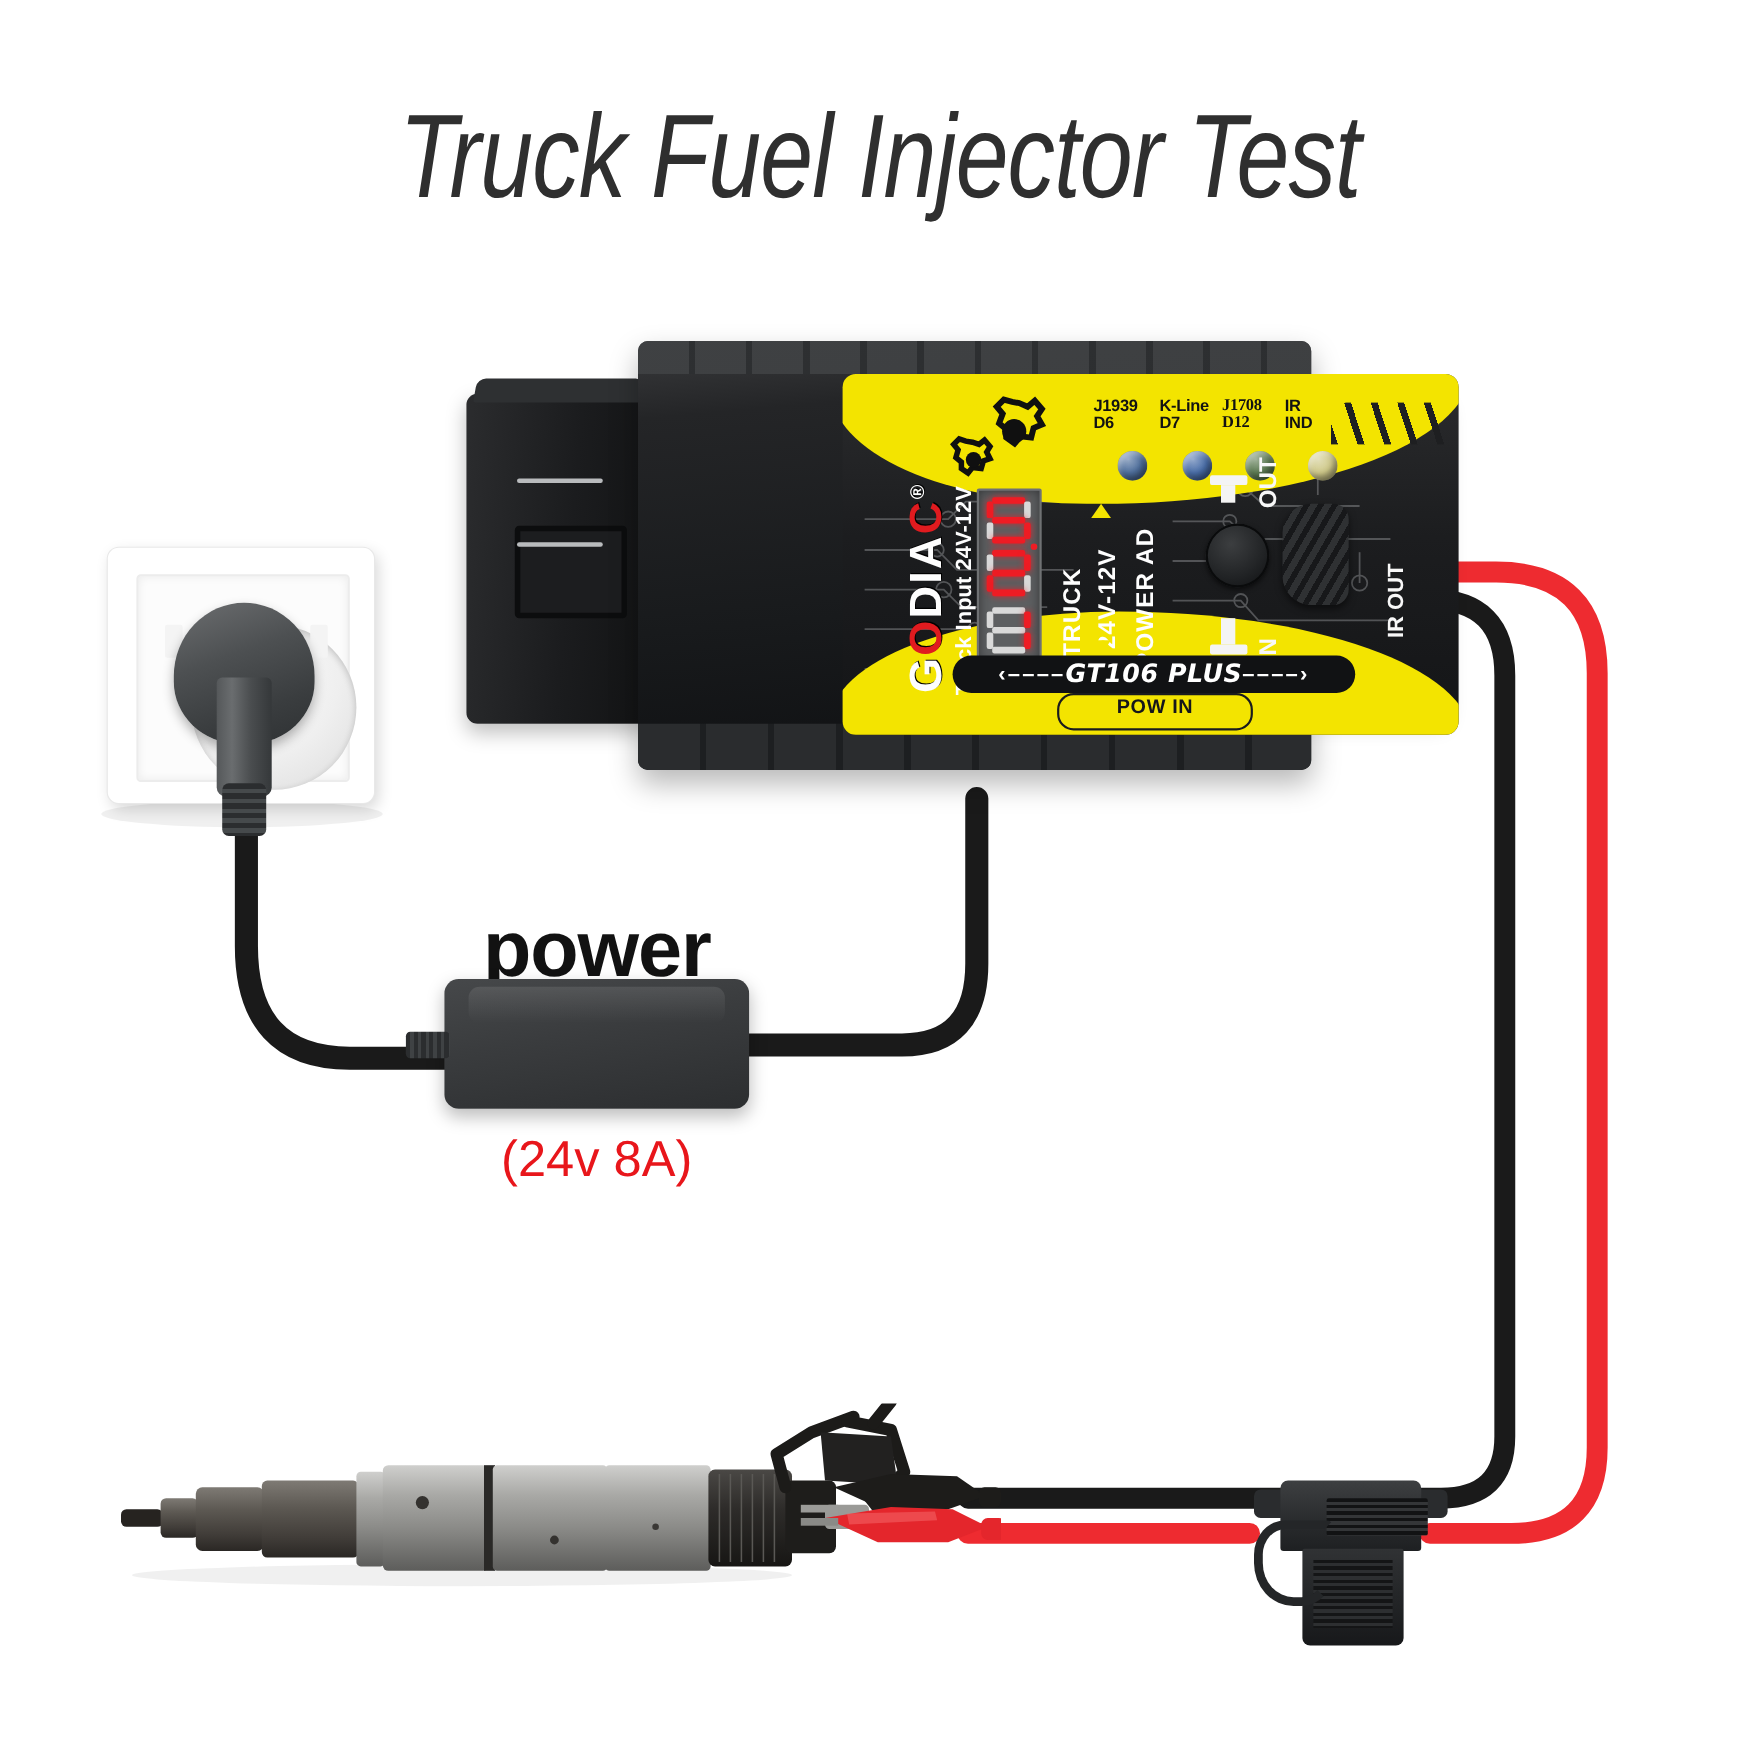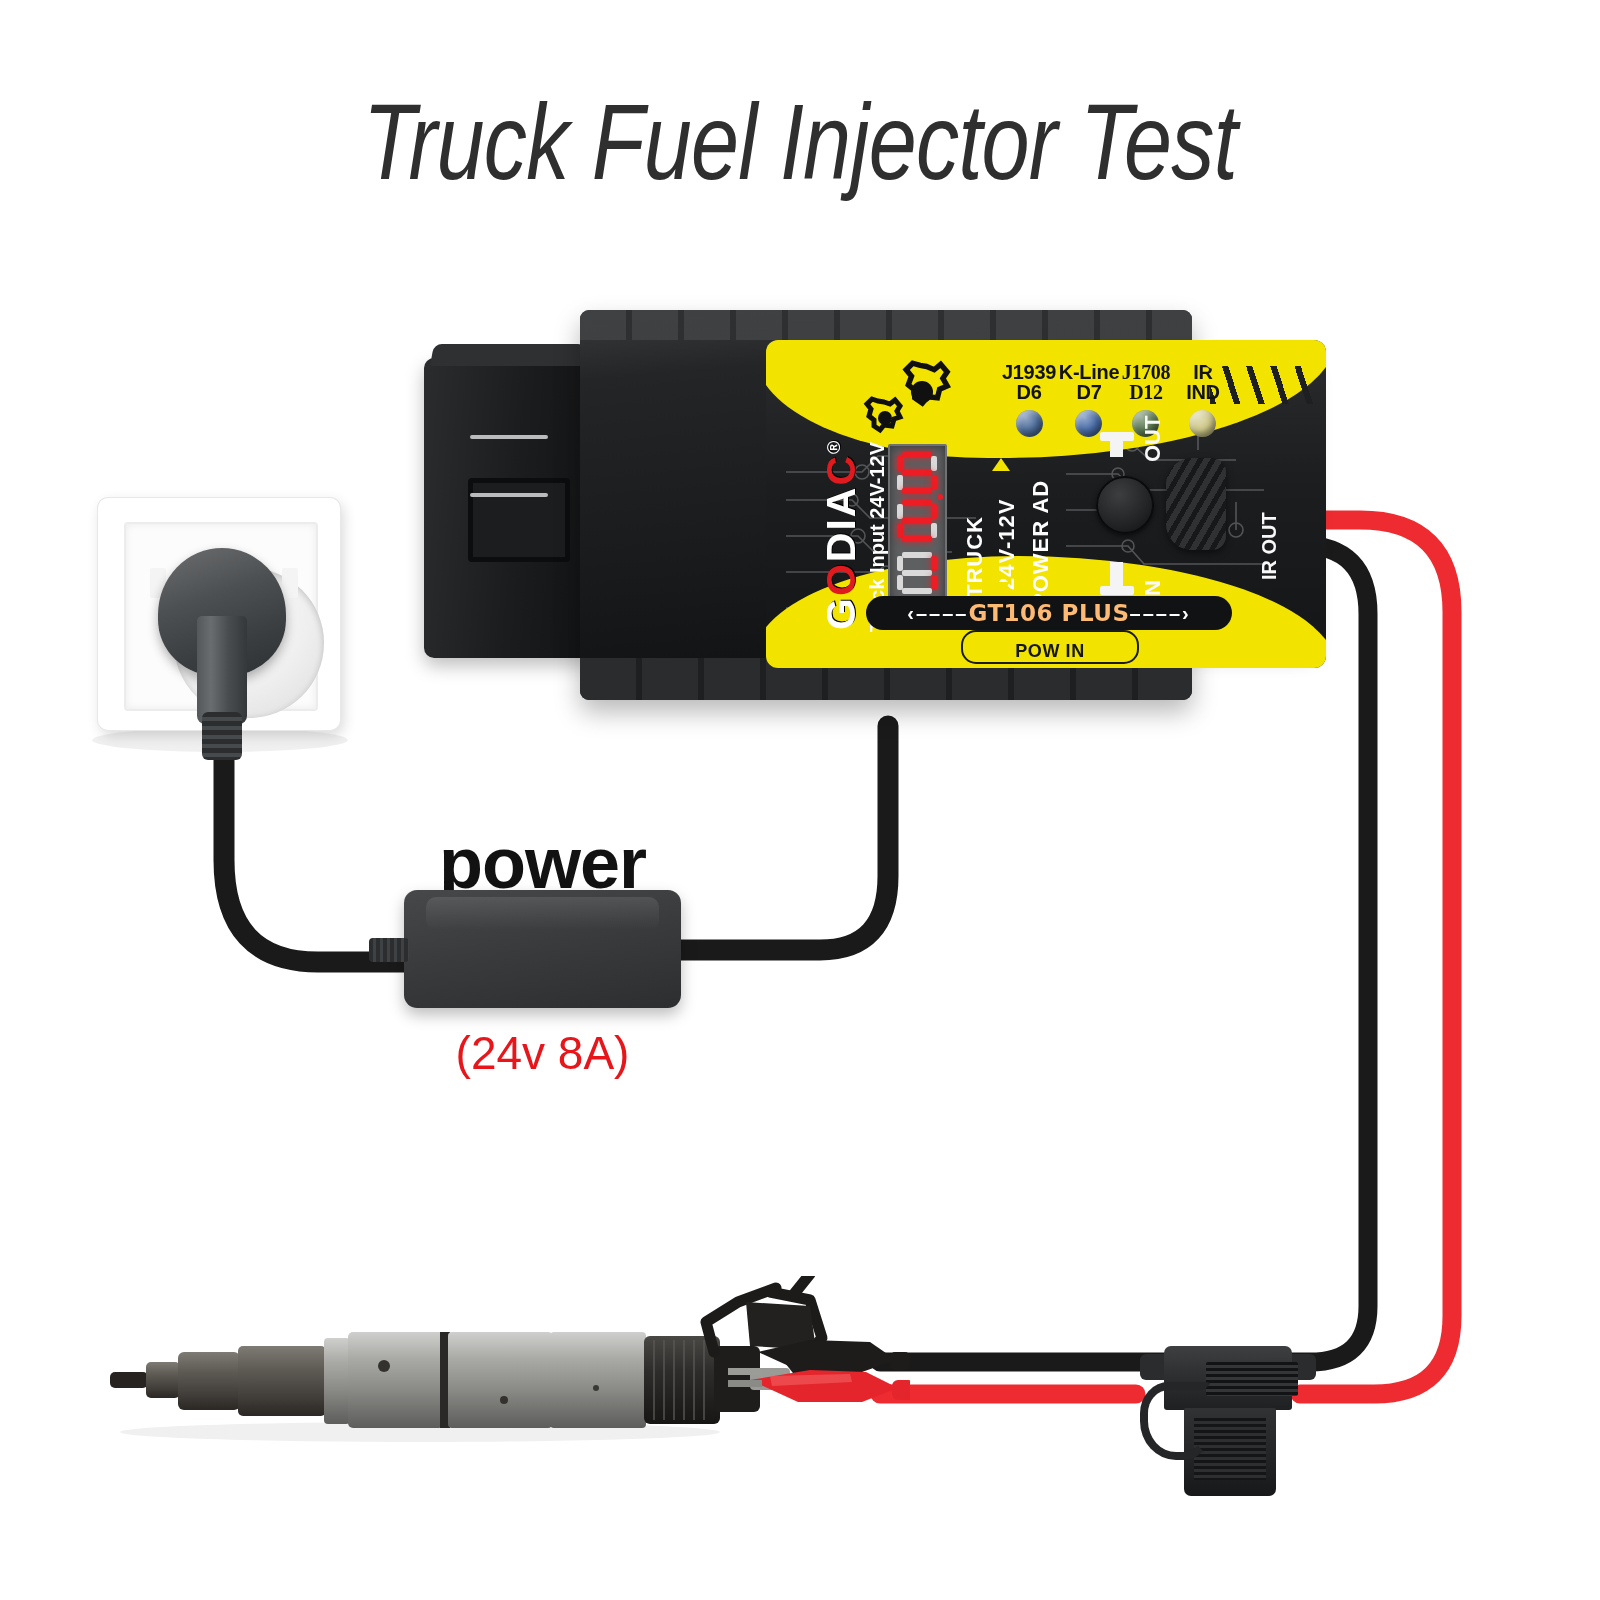--- a/index.html
+++ b/index.html
@@ -151,22 +151,22 @@
     position:absolute;left:-2%;bottom:-4px;width:104%;height:116px;
     background:#f3e400;
     border-radius:46% 56% 0 0/88% 100% 0 0;
   }
   .gearwrap{position:absolute;left:92px;top:18px;width:96px;height:86px;}
   .gear{position:absolute;}
   .gear .cog{fill:#f3e400;stroke:#101010;stroke-width:5;}
   .gear .hole{fill:#101010;}
 
   .led-label{
-    position:absolute;font-size:20px;font-weight:bold;color:#121212;
-    text-align:center;line-height:1.02;letter-spacing:-.3px;width:70px;
+    position:absolute;font-size:15px;font-weight:bold;color:#121212;
+    text-align:left;line-height:1.02;letter-spacing:-.3px;width:70px;
   }
   .led{
     position:absolute;width:27px;height:27px;border-radius:50%;
     box-shadow:inset -3px -4px 6px rgba(0,0,0,.35),inset 2px 3px 5px rgba(255,255,255,.45);
   }
   .slashes{
     position:absolute;right:10px;top:26px;width:106px;height:38px;
     background:repeating-linear-gradient(72deg,#1e1f21 0 6px,transparent 6px 23px);
   }
 
@@ -218,28 +218,29 @@
     background:#111214;border-radius:17px;
     display:flex;align-items:center;justify-content:center;
   }
   .pill-dotL,.pill-dotR{
     position:absolute;top:5px;width:24px;height:24px;border-radius:50%;
     background:#f3e400;
   }
   .pill-dotL{left:5px;}
   .pill-dotR{right:5px;}
   #model-name{
-    color:#fdba74;font-size:23px;font-weight:bold;letter-spacing:.5px;
+    color:#ffffff;font-size:23px;font-weight:bold;letter-spacing:.5px;
     font-family:"DejaVu Sans","Liberation Sans",sans-serif;
+    font-style:italic;
   }
   .dash{display:inline-block;color:#ffffff;font-size:20px;font-weight:bold;letter-spacing:2px;}
   .powin{
     position:absolute;left:195px;bottom:4px;width:174px;height:30px;
     border:2px solid #1a1b1d;border-radius:15px;
-    display:flex;align-items:flex-end;justify-content:center;
+    display:flex;align-items:flex-start;justify-content:center;
   }
   #powin-label{font-size:18px;font-weight:bold;color:#15161a;letter-spacing:.6px;}
 
   
   .inj{position:absolute;left:110px;top:1276px;}
 
   
   .fuse{position:absolute;left:1140px;top:1346px;}
   .fuse-top{
     position:absolute;left:24px;top:0;width:128px;height:64px;

